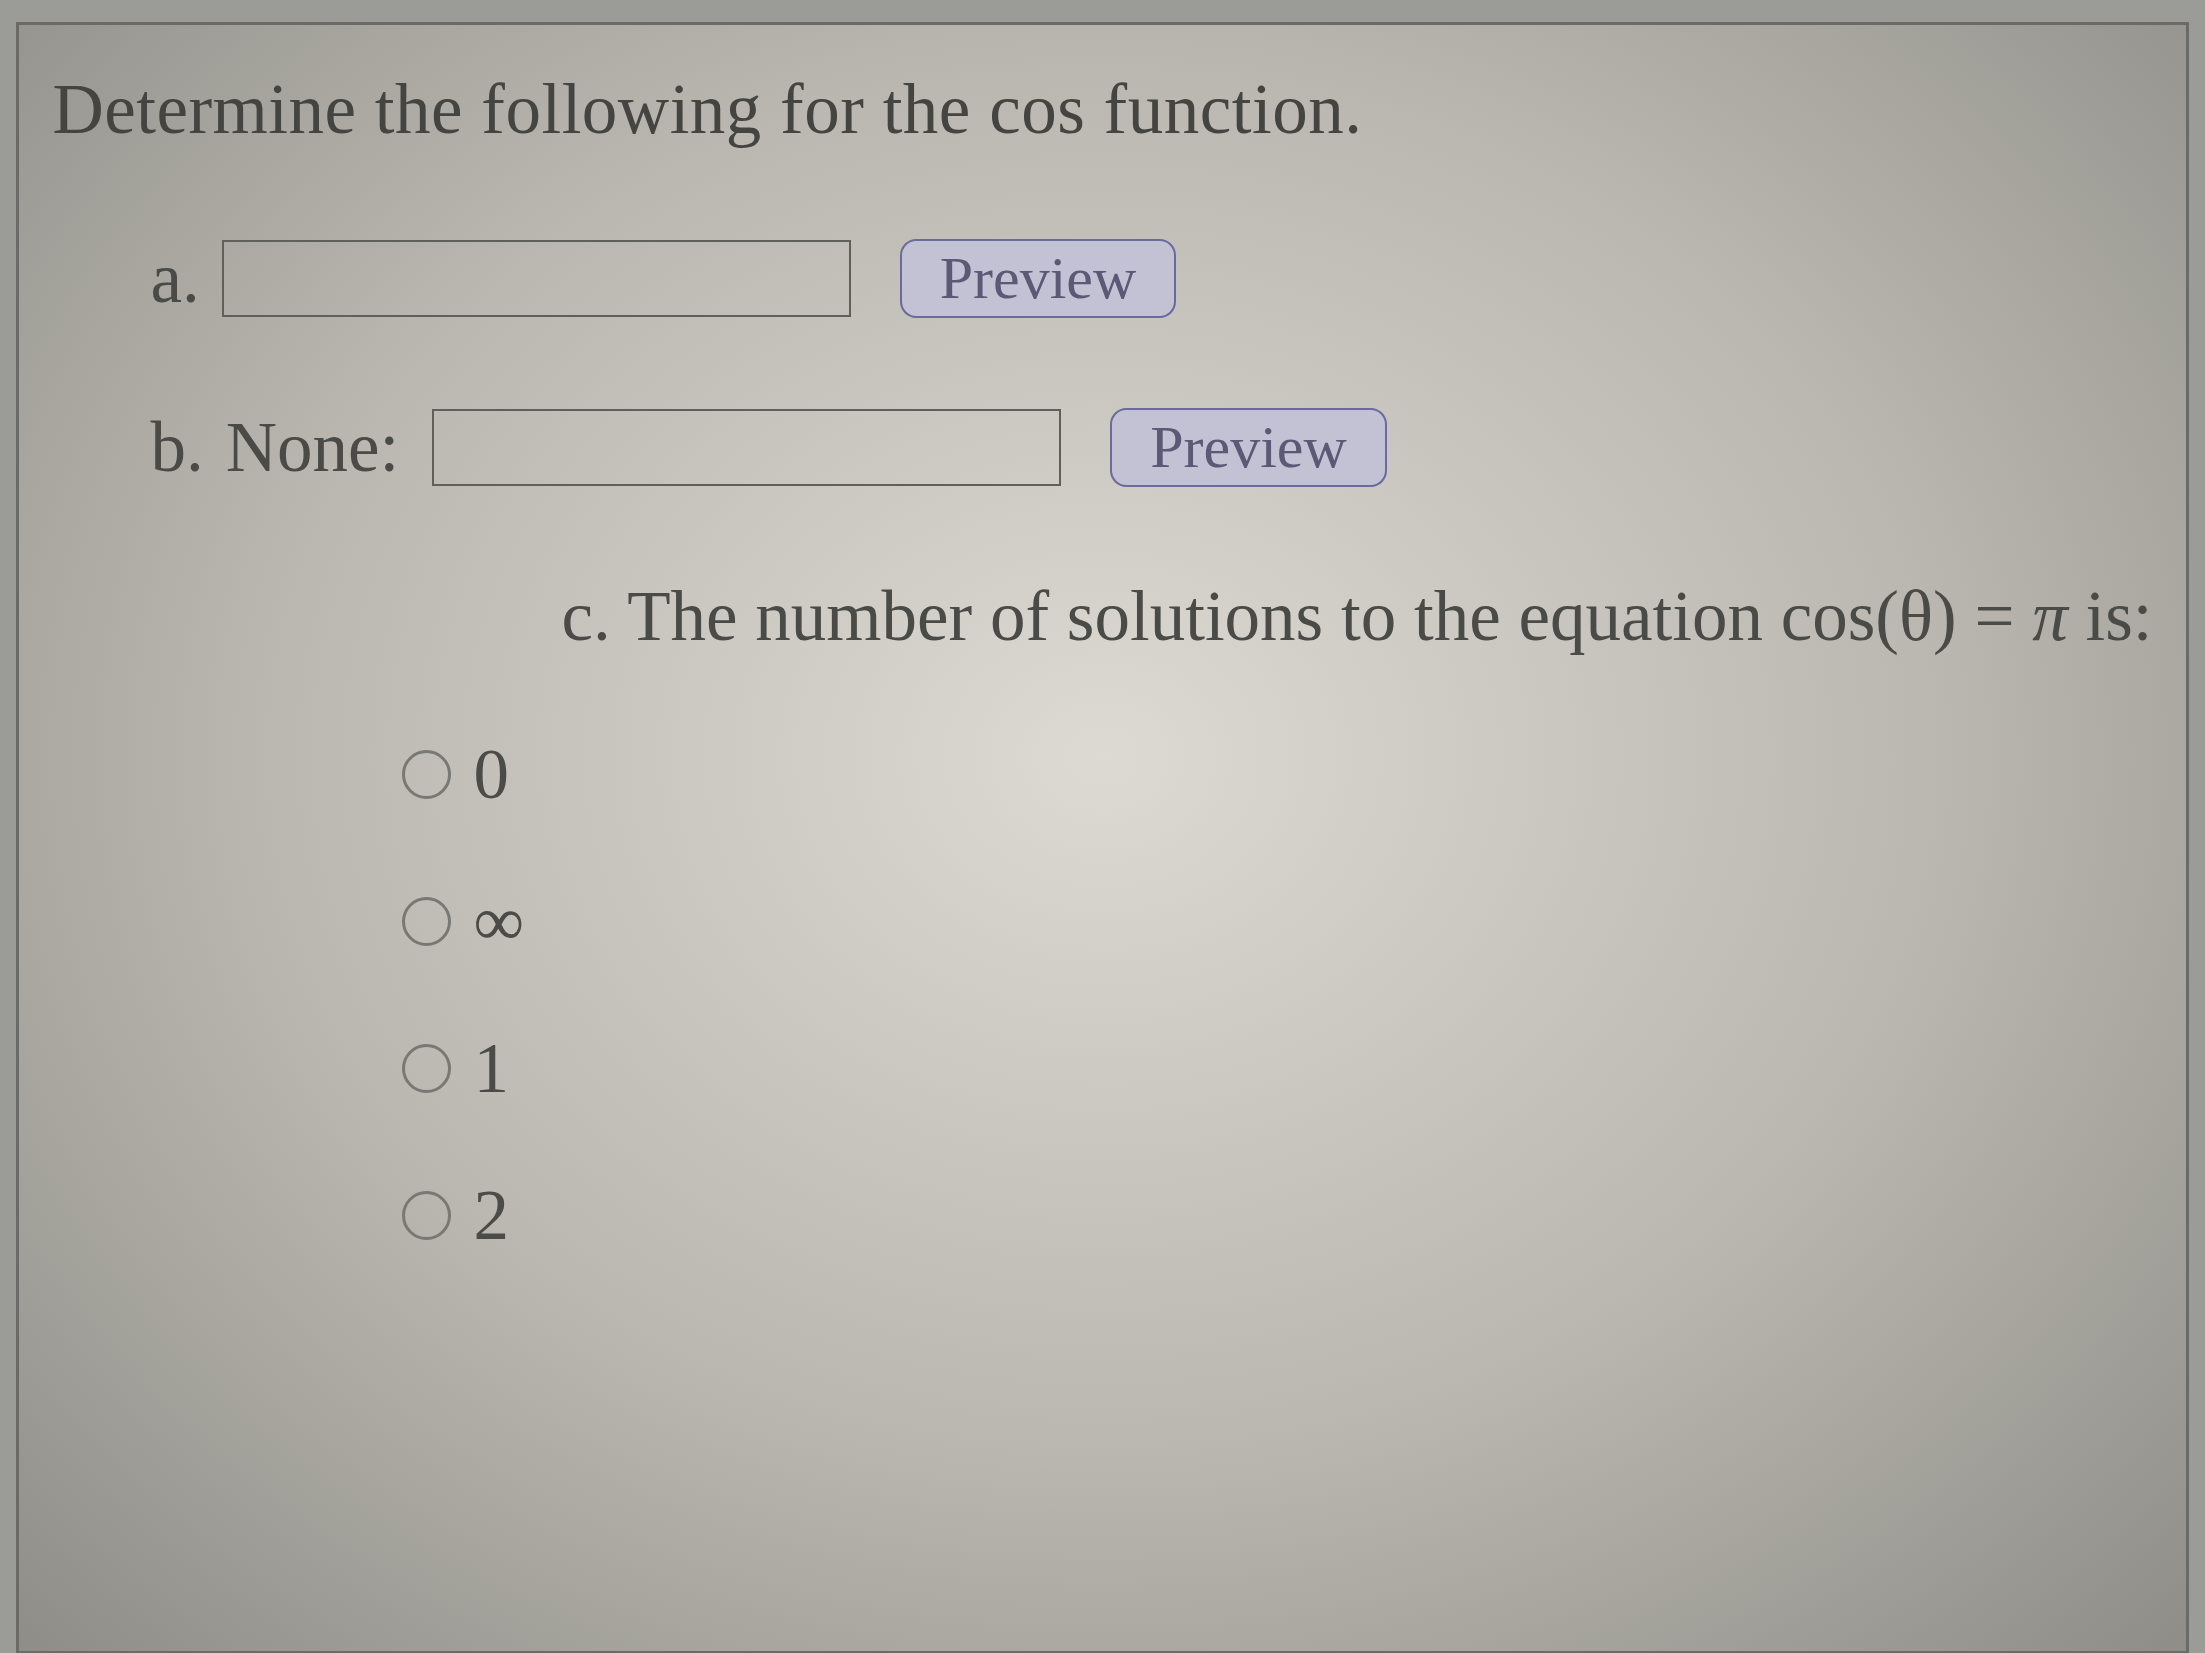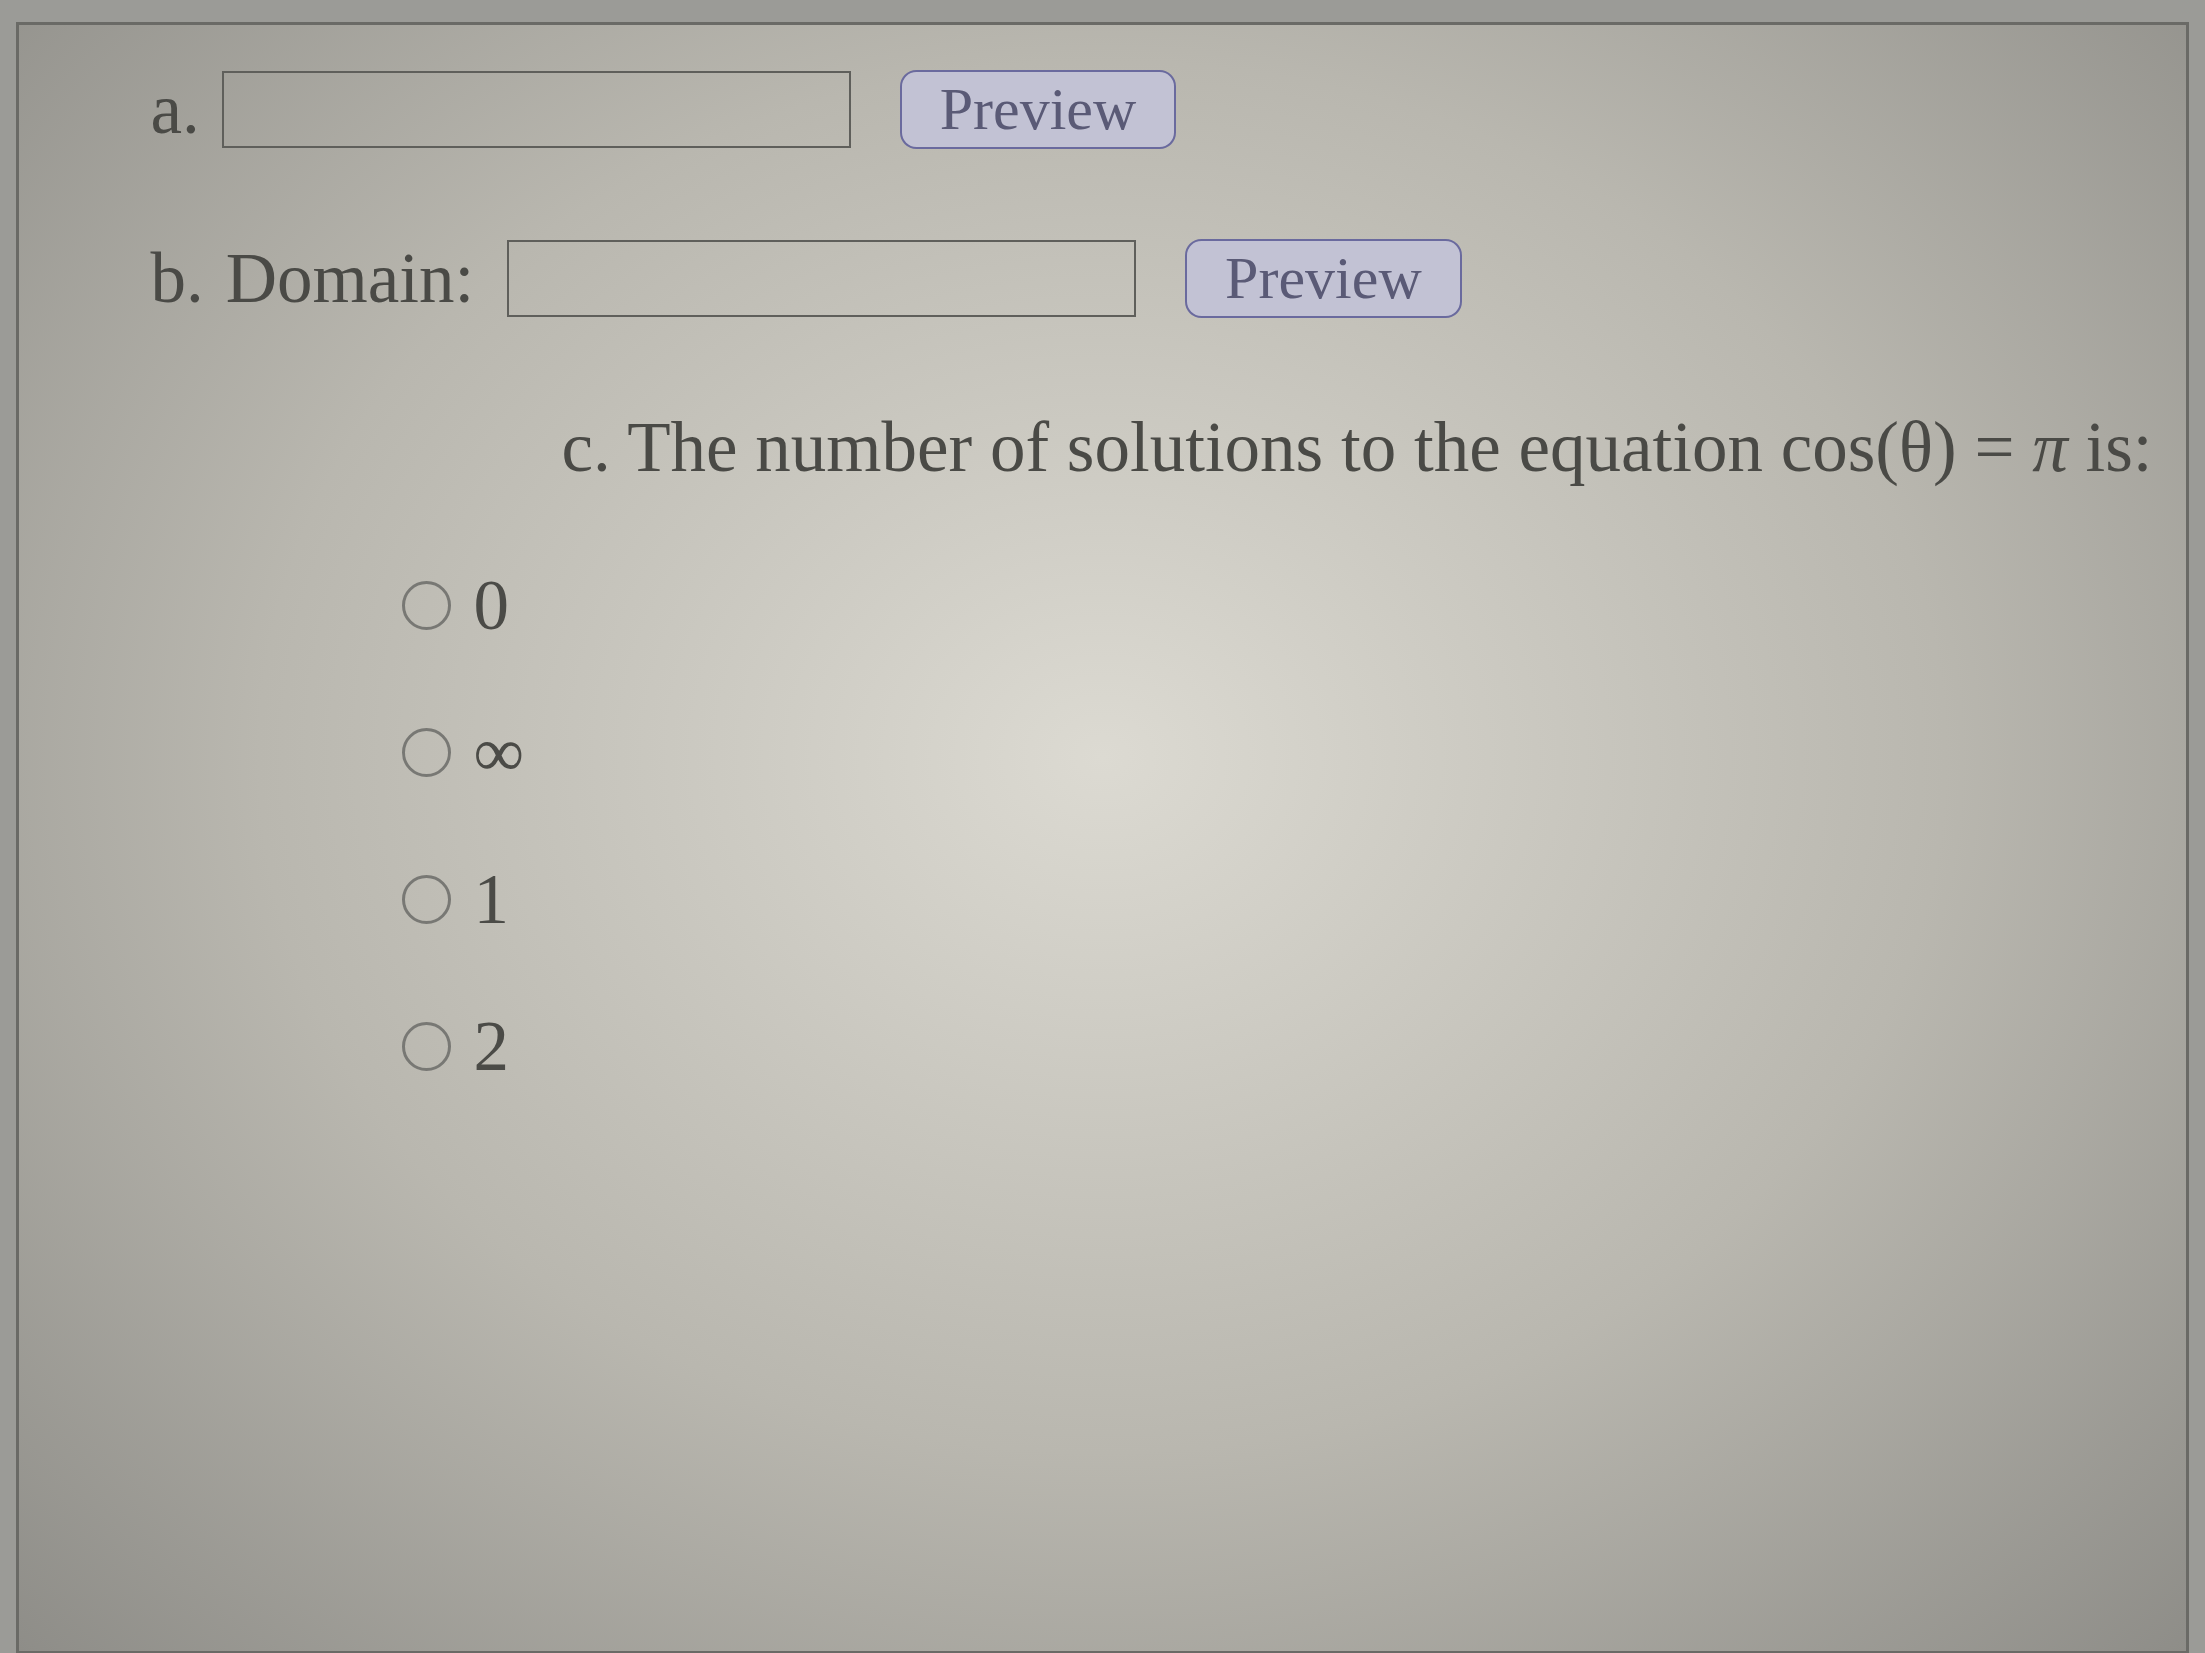--- a/index.html
+++ b/index.html
@@ -105,30 +105,31 @@
   .cos {
     font-style: normal;
   }
 </style>
 </head>
 <body>
 
 <div class="outer">
   <div class="panel">
 
+    <div class="prompt">Determine the following for the cos function.</div>
 
     <div class="row">
       <span class="label-letter">a.</span>
       <input type="text" class="text-input" value="" style="">
       <button class="preview-btn">Preview</button>
     </div>
 
     <div class="row">
       <span class="label-letter">b.</span>
-      <span class="label-text">Domain:</span>
+      <span class="label-text">None:</span>
       <input type="text" class="text-input" value="" style="">
       <button class="preview-btn">Preview</button>
     </div>
 
     <div class="question-c">
       <span>c.</span>
       <span>The number of solutions to the equation </span><span class="math"><span class="cos">cos(θ)</span><span class="eq"> = </span><span>π</span></span><span> is:</span>
     </div>
 
     <div class="options">

